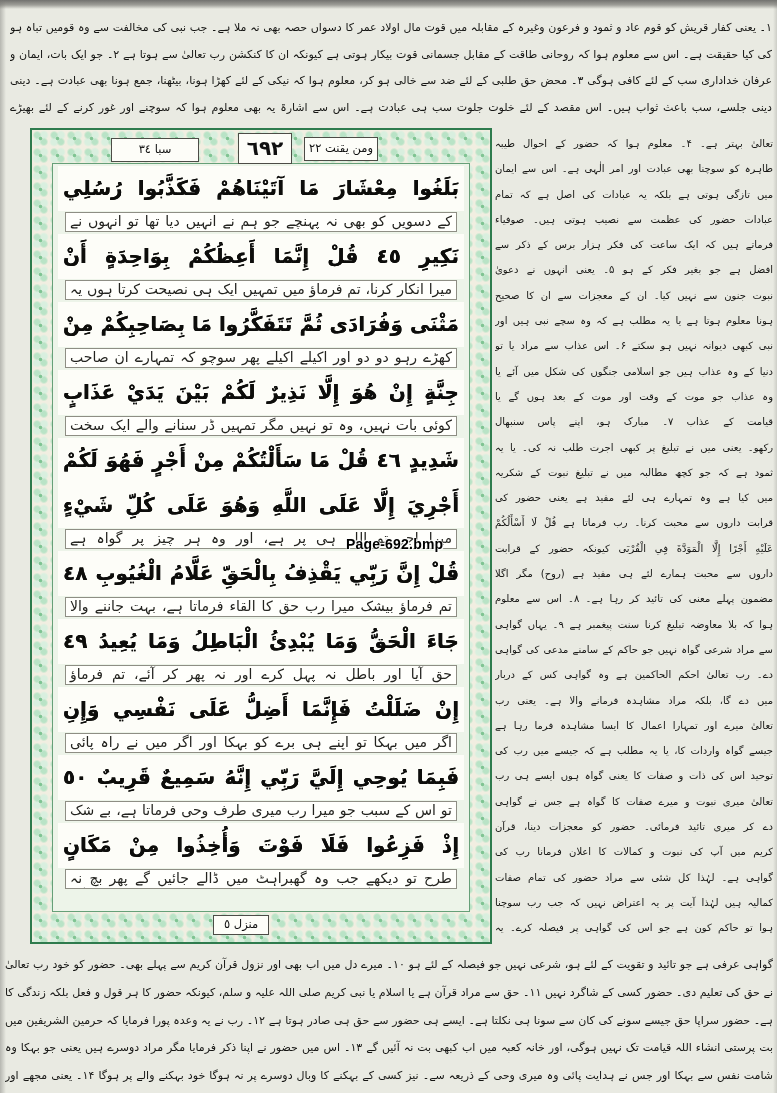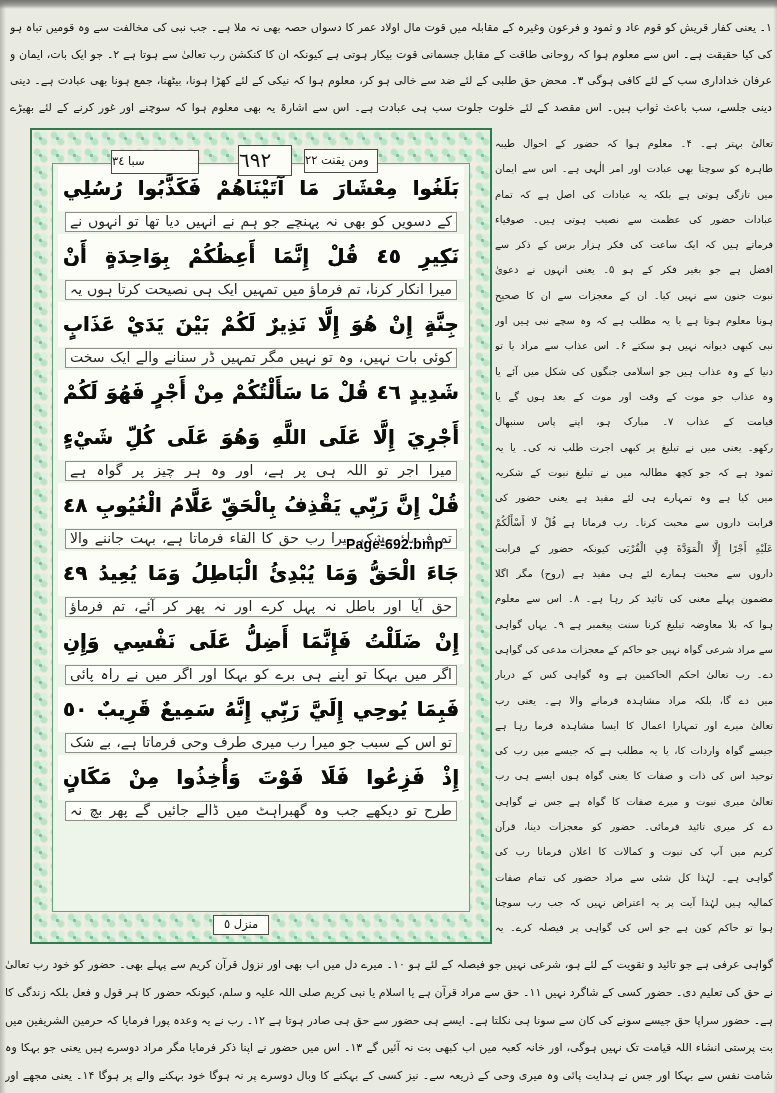--- a/index.html
+++ b/index.html
@@ -50,24 +50,24 @@
       radial-gradient(circle at 70% 30%, var(--orn-pale) 3px, rgba(0,0,0,0) 5px),
       radial-gradient(circle at 30% 70%, var(--orn-pale) 3px, rgba(0,0,0,0) 5px);
     background-size:17px 17px;
   }
   .quran-inner{
     position:absolute;left:20px;right:20px;top:33px;bottom:30px;
     background:var(--box-interior);border:1px solid var(--inner-line);
   }
   .hdr-box{
     position:absolute;background:var(--strip-white);border:1px solid #4c4c46;z-index:3;
-    text-align:left;color:#101010;direction:rtl;white-space:nowrap;margin-top:12px;
+    text-align:center;color:#101010;direction:rtl;white-space:nowrap;
   }
   .hdr-juz{left:272px;top:7px;width:72px;height:22px;line-height:21px;font-size:11.5px;}
-  .hdr-page{left:206px;top:3px;width:52px;height:29px;line-height:28px;font-size:20px;font-weight:normal;}
+  .hdr-page{left:206px;top:3px;width:52px;height:29px;line-height:28px;font-size:20px;font-weight:bold;}
   .hdr-surah{left:79px;top:8px;width:86px;height:22px;line-height:21px;font-size:11.5px;}
 
   .verse-rows{position:absolute;left:26px;right:26px;top:36px;z-index:2;}
   .pair{margin-bottom:0;}
   .ayah{
     height:45px;line-height:45px;font-size:20px;font-weight:bold;color:#0d0d0b;
     background:var(--strip-white);padding:0 5px;overflow:hidden;
     direction:rtl;text-align:justify;text-align-last:justify;text-justify:inter-word;
     text-shadow:0 0 .5px #000;
   }
@@ -126,20 +126,24 @@
       <div class="pair">
         <div class="ayah">بَلَغُوا مِعْشَارَ مَا آتَيْنَاهُمْ فَكَذَّبُوا رُسُلِي فَكَيْفَ كَانَ</div>
         <div class="tr">کے دسویں کو بھی نہ پہنچے جو ہم نے انہیں دیا تھا تو انہوں نے میرے رسولوں کو جھٹلایا تو کیسا ہوا</div>
       </div>
 
       <div class="pair">
         <div class="ayah">نَكِيرِ ٤٥ قُلْ إِنَّمَا أَعِظُكُمْ بِوَاحِدَةٍ أَنْ تَقُومُوا لِلَّهِ</div>
         <div class="tr">میرا انکار کرنا، تم فرماؤ میں تمہیں ایک ہی نصیحت کرتا ہوں یہ کہ اللہ کے لئے</div>
       </div>
 
+      <div class="pair">
+        <div class="ayah">مَثْنَى وَفُرَادَى ثُمَّ تَتَفَكَّرُوا مَا بِصَاحِبِكُمْ مِنْ</div>
+        <div class="tr">کھڑے رہو دو دو اور اکیلے اکیلے پھر سوچو کہ تمہارے ان صاحب میں جنوں کی</div>
+      </div>
 
       <div class="pair">
         <div class="ayah">جِنَّةٍ إِنْ هُوَ إِلَّا نَذِيرٌ لَكُمْ بَيْنَ يَدَيْ عَذَابٍ</div>
         <div class="tr">کوئی بات نہیں، وہ تو نہیں مگر تمہیں ڈر سنانے والے ایک سخت عذاب</div>
       </div>
 
       <div class="pair">
         <div class="ayah">شَدِيدٍ ٤٦ قُلْ مَا سَأَلْتُكُمْ مِنْ أَجْرٍ فَهُوَ لَكُمْ إِنْ</div>
       </div>
 
@@ -211,21 +215,21 @@
     <div class="side-line">قرابت داروں سے محبت کرنا۔ رب فرماتا ہے قُلْ لَا أَسْأَلُكُمْ</div>
 
     <div class="side-line">عَلَيْهِ أَجْرًا إِلَّا الْمَوَدَّةَ فِي الْقُرْبَى کیونکہ حضور کے قرابت</div>
 
     <div class="side-line">داروں سے محبت ہمارے لئے ہی مفید ہے (روح) مگر اگلا</div>
 
     <div class="side-line">مضمون پہلے معنی کی تائید کر رہا ہے۔ ۸۔ اس سے معلوم</div>
 
     <div class="side-line">ہوا کہ بلا معاوضہ تبلیغ کرنا سنت پیغمبر ہے ۹۔ یہاں گواہی</div>
 
-    <div class="side-line">سے مراد شرعی گواہ نہیں جو حاکم کے معجزات مدعی کی گواہی</div>
+    <div class="side-line">سے مراد شرعی گواہ نہیں جو حاکم کے سامنے مدعی کی گواہی</div>
 
     <div class="side-line">دے۔ رب تعالیٰ احکم الحاکمین ہے وہ گواہی کس کے دربار</div>
 
     <div class="side-line">میں دے گا، بلکہ مراد مشاہدہ فرمانے والا ہے۔ یعنی رب</div>
 
     <div class="side-line">تعالیٰ میرے اور تمہارا اعمال کا ایسا مشاہدہ فرما رہا ہے</div>
 
     <div class="side-line">جیسے گواہ واردات کا، یا یہ مطلب ہے کہ جیسے میں رب کی</div>
 
     <div class="side-line">توحید اس کی ذات و صفات کا یعنی گواہ ہوں ایسے ہی رب</div>

